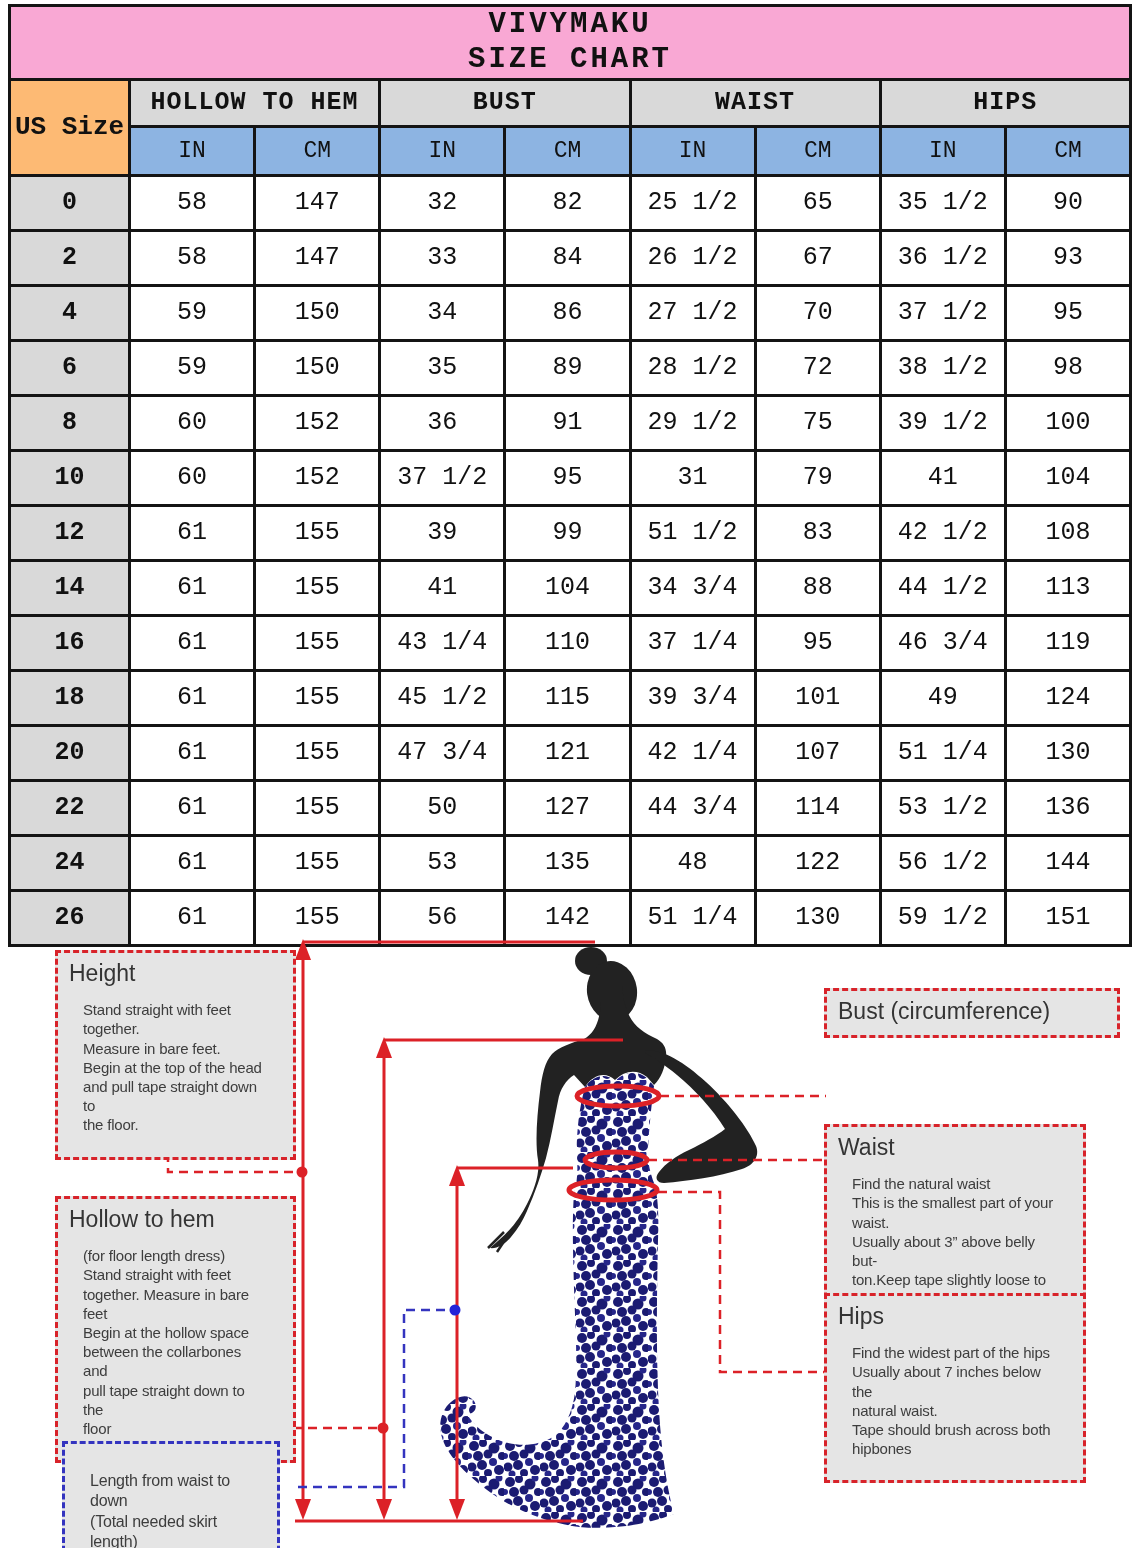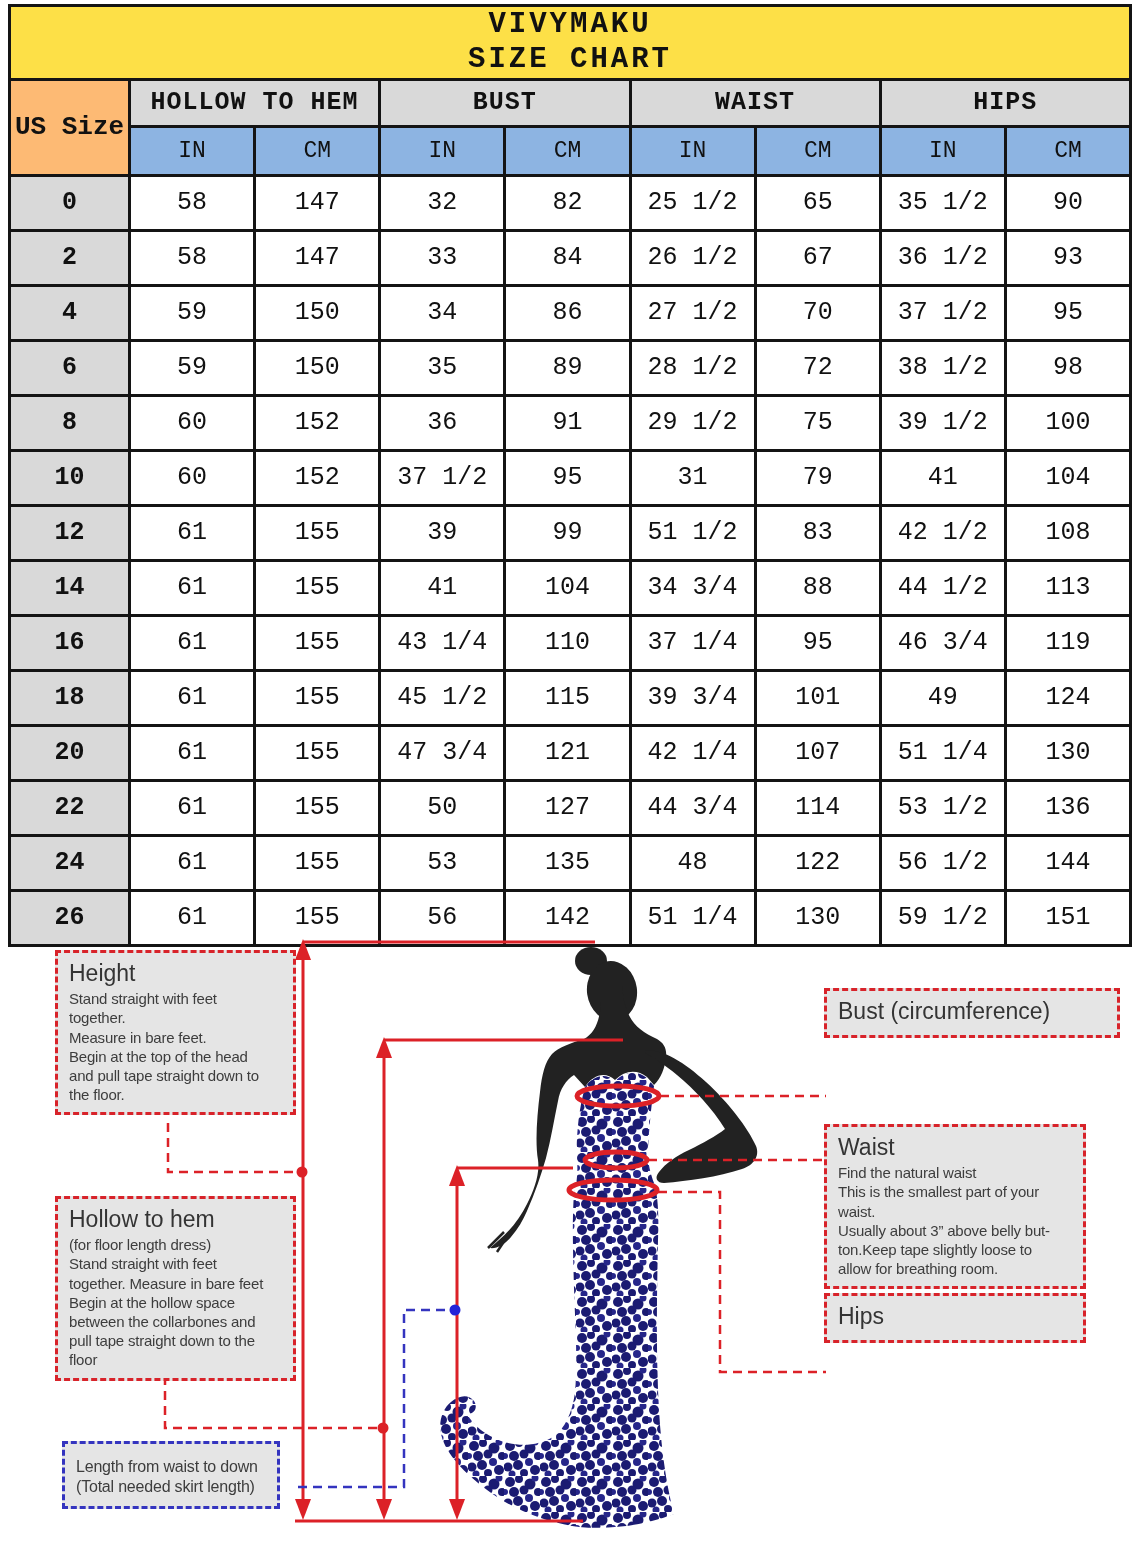--- a/index.html
+++ b/index.html
@@ -11,35 +11,35 @@
   table.size-table{
     border-collapse:collapse;table-layout:fixed;
     width:1124px;margin:4px 0 0 8px;
     font-family:"Liberation Mono","DejaVu Sans Mono",monospace;
     color:#111;
   }
   .size-table td,.size-table th{
     border:3px solid #141414;text-align:center;vertical-align:middle;padding:0;
     overflow:hidden;white-space:nowrap;
   }
-  .title-cell{background:#fde047;height:70px;font-size:29px;font-weight:bold;
+  .title-cell{background:#f9a8d4;height:70px;font-size:29px;font-weight:bold;
     letter-spacing:3px;line-height:1.22;}
   .corner-cell{background:#fdba74;font-size:26px;font-weight:bold;}
   .group-cell{background:#D9D9D9;height:44px;font-size:25px;font-weight:bold;letter-spacing:1px;}
   .unit-cell{background:#8DB4E2;height:46px;font-size:23px;font-weight:normal;margin-top:34px;}
   .size-table tbody td{height:52px;font-size:25px;background:#fff;font-weight:normal;}
   .size-table tbody th.size-cell{background:#D9D9D9;font-size:25px;font-weight:bold;}
   
   #diagram-overlay{position:absolute;left:0;top:0;width:1140px;height:1548px;pointer-events:none;}
   .callout{
     position:absolute;background:#e5e5e5;border:3px dashed #D8232A;
     padding:8px 11px;color:#3d3d3d;box-sizing:border-box;
   }
   .callout h3{margin:0 0 3px 0;font-size:23px;font-weight:normal;color:#343434;line-height:1.1;}
-  .callout p{margin:0;font-size:15px;line-height:1.28;white-space:pre-line;letter-spacing:-0.2px;}
+  .callout p{margin:14px;font-size:15px;line-height:1.28;white-space:pre-line;letter-spacing:-0.2px;}
   .callout.blue{border-color:#3434BF;}
   #box-height{left:55px;top:950px;width:241px;}
   #box-hollow{left:55px;top:1196px;width:241px;}
   #box-length{left:62px;top:1441px;width:218px;padding-top:13px;}
   #box-length p{font-size:16px;}
   #box-bust{left:824px;top:988px;width:296px;}
   #box-waist{left:824px;top:1124px;width:262px;}
   #box-hips{left:824px;top:1293px;width:262px;}
 </style>
 </head>
@@ -360,13 +360,18 @@
   <h3>Waist</h3>
   <p>Find the natural waist
 This is the smallest part of your
 waist.
 Usually about 3” above belly but-
 ton.Keep tape slightly loose to
 allow for breathing room.</p>
 </div>
 <div class="callout" id="box-hips">
   <h3>Hips</h3>
+  <p>Find the widest part of the hips
+Usually about 7 inches below the
+natural waist.
+Tape should brush across both
+hipbones</p>
 </div>
 
 </body></html>

